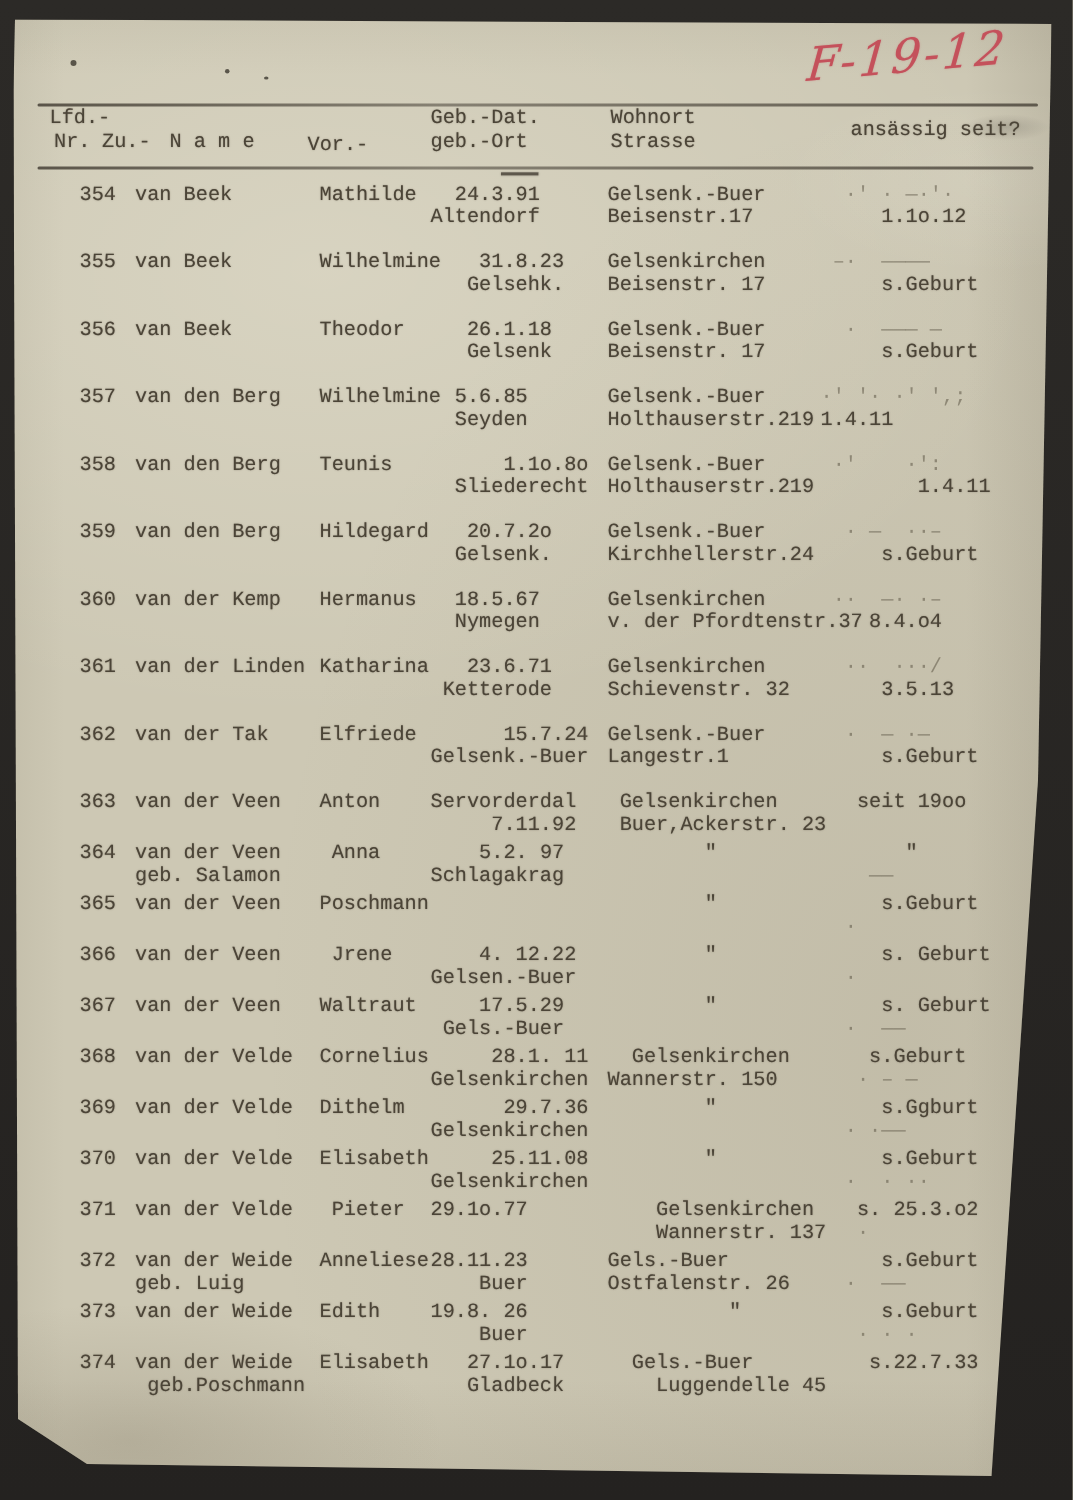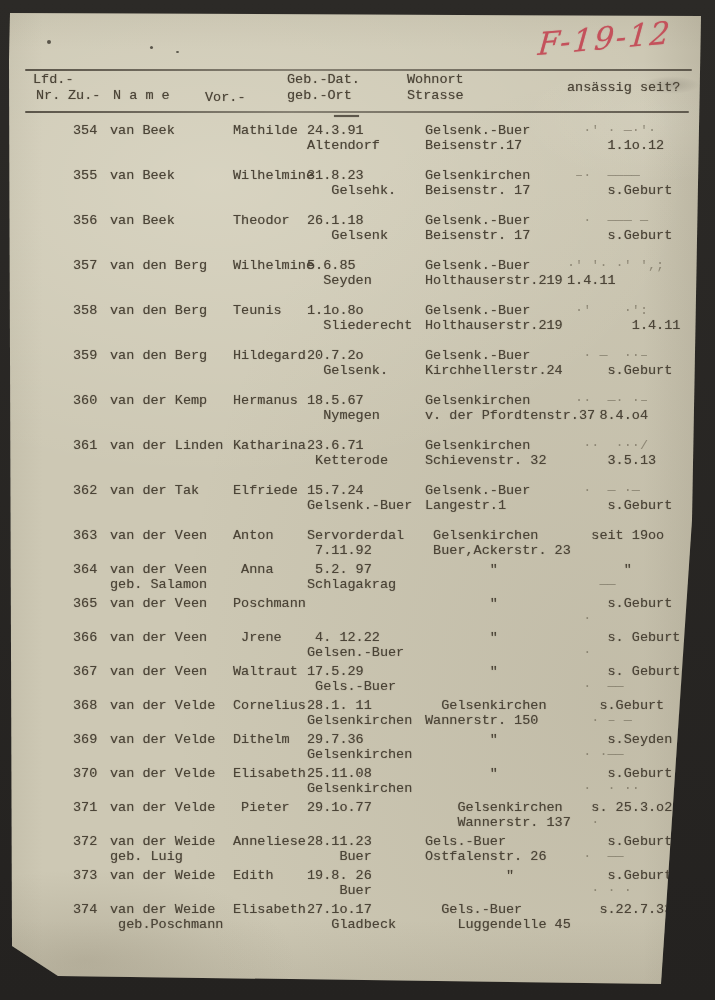--- a/index.html
+++ b/index.html
@@ -38,29 +38,29 @@
     text-shadow:0 0 1px rgba(196,81,91,.55);
   }
   .overstrike{position:absolute;left:334px;top:115px;width:25px;height:2px;
     background:rgba(62,56,46,.8);box-shadow:0 0 1px rgba(62,56,46,.6);}
   .blob{position:absolute;left:642px;top:76px;width:58px;height:18px;
     background:radial-gradient(ellipse at center, rgba(105,100,90,.28), transparent 70%);}
   .speck{position:absolute;width:4px;height:4px;border-radius:50%;background:rgba(50,45,38,.75);}
   .speck.s1{left:47px;top:40px;}
   .speck.s2{left:150px;top:46px;width:3px;height:3px;}
   .speck.s3{left:176px;top:51px;width:3px;height:2px;}
-  .rows{position:absolute;left:0;top:123px;right:8px;margin-left:20px;}
+  .rows{position:absolute;left:0;top:123px;right:8px;}
   .row{position:relative;height:30px;margin-bottom:4px;}
   .row:nth-child(-n+9){margin-bottom:15px;}
   .cell{position:absolute;top:0;}
   .cell .l{height:15px;white-space:pre;}
   .c-nr{left:53px;}
   .c-name{left:90px;}
   .c-vor{left:213px;}
-  .c-geb{left:287px;}
+  .c-geb{left:287px;text-align:right;}
   .c-wohn{left:405px;}
   .c-seit{left:547px;}
   .faint{color:rgba(92,85,70,.55);text-shadow:none;}
 </style>
 </head>
 <body>
 
 <div class="scan">
   <div class="paper">
 
@@ -458,21 +458,21 @@
           </div>
           <div class="cell c-geb">
             <div class="l">29.7.36</div>
             <div class="l">Gelsenkirchen</div>
           </div>
           <div class="cell c-wohn">
             <div class="l">        "</div>
             <div class="l"></div>
           </div>
           <div class="cell c-seit">
-            <div class="l">     s.Seyden</div>
+            <div class="l">     s.Ggburt</div>
             <div class="l faint">  · ·——</div>
           </div>
         </div>
         <div class="row ink">
           <div class="cell c-nr">
             <div class="l">370</div>
           </div>
           <div class="cell c-name">
             <div class="l">van der Velde</div>
             <div class="l"></div>

